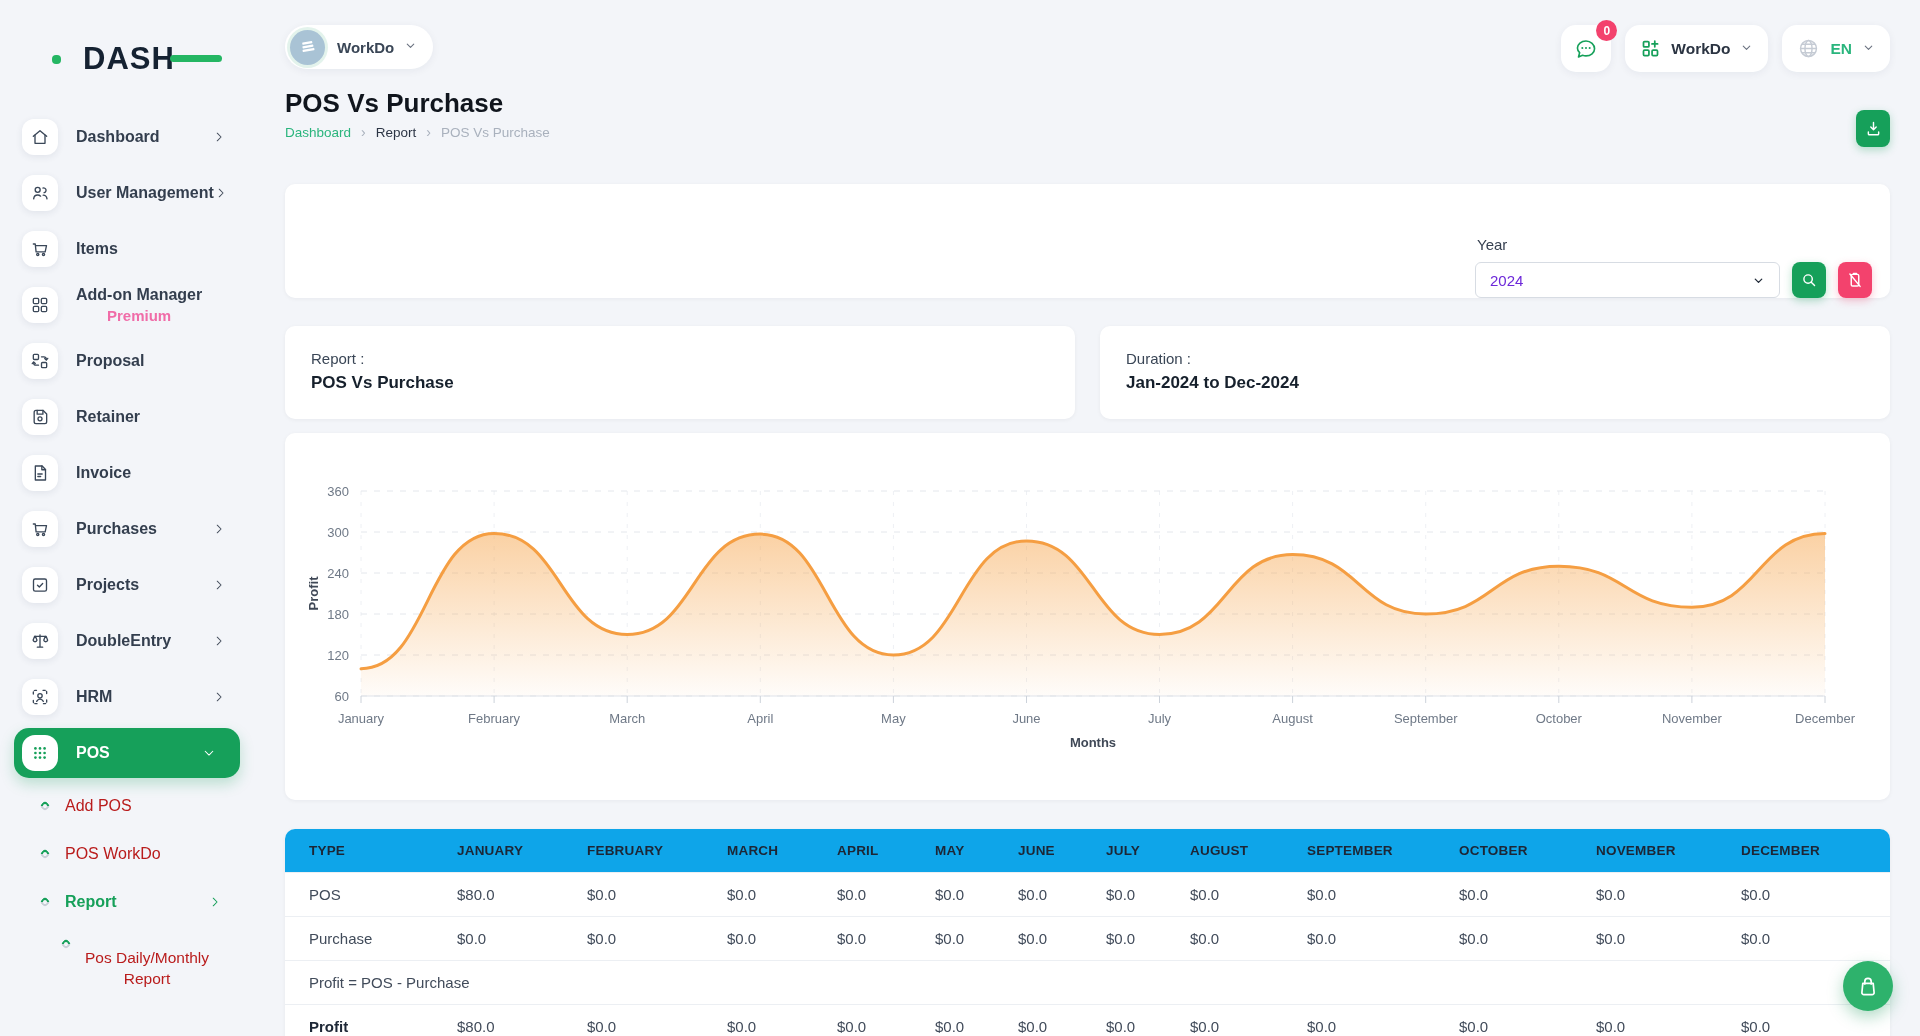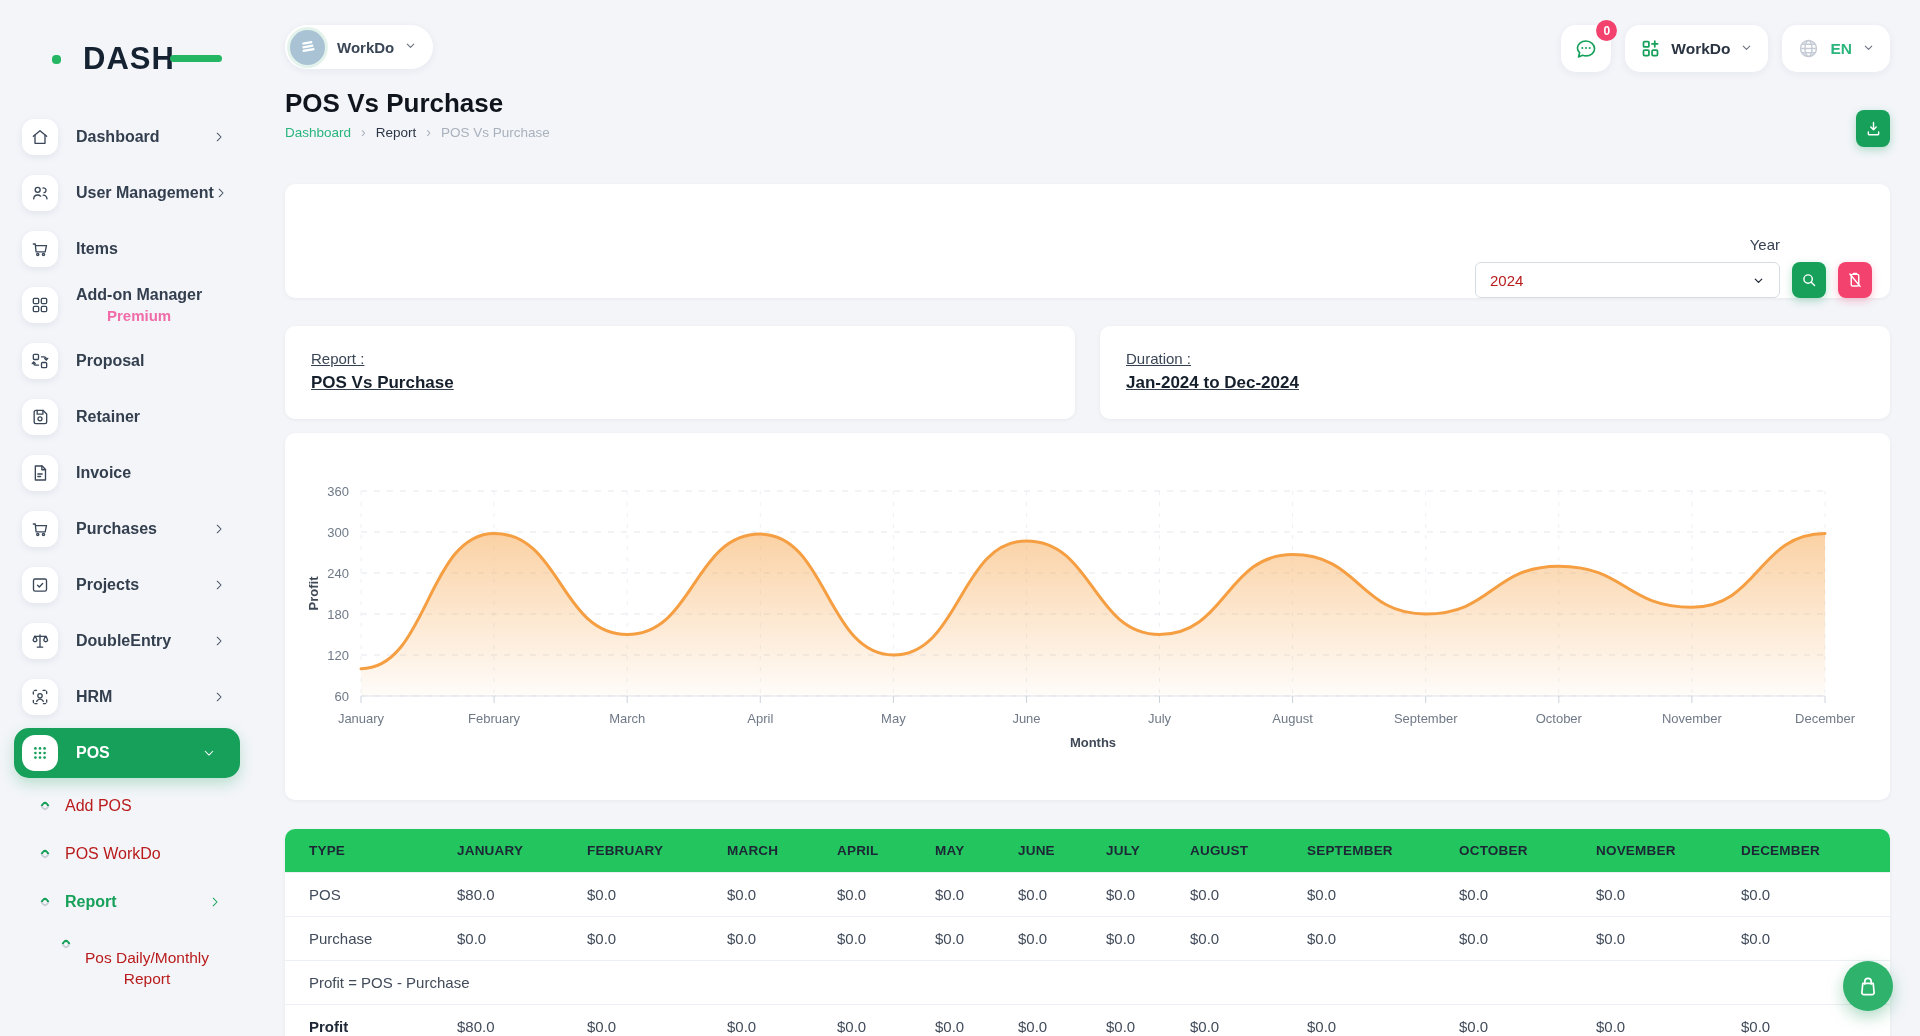--- a/index.html
+++ b/index.html
@@ -62,39 +62,39 @@
   .crumb-mid { color:#2c3545; }
   .crumb-cur { color:#a9b1bd; }
   .crumb-sep { color:#a9b1bd; font-size:14px; }
   .dl-btn { position:absolute; top:110px; right:30px; width:34px; height:37px; border-radius:8px; background:#16a05a; border:none;
             display:flex; align-items:center; justify-content:center; cursor:pointer; box-shadow:0 3px 8px rgba(22,160,90,.3); }
   .dl-btn svg { width:19px; height:19px; stroke:#fff; fill:none; stroke-width:1.8; stroke-linecap:round; stroke-linejoin:round; }
   
   .card { background:#fff; border-radius:10px; box-shadow:0 1px 4px rgba(16,24,40,.05); }
   .filter-card { margin-top:44px; height:114px; padding:26px 18px 0 0; display:flex; justify-content:flex-end; }
   .filter-right { display:flex; align-items:flex-end; gap:8px; }
-  .year-wrap { display:flex; flex-direction:column;text-align:right; }
+  .year-wrap { display:flex; flex-direction:column; }
   .year-label { font-size:15px; color:#374151; margin:0 0 9px 2px; }
-  .year-select { width:305px; height:36px; border:1px solid #d7dce3; border-radius:6px; background:#fff; font-size:15px; color:#b91c1c;
+  .year-select { width:305px; height:36px; border:1px solid #d7dce3; border-radius:6px; background:#fff; font-size:15px; color:#6d28d9;
                  padding:0 14px; display:flex; align-items:center; justify-content:space-between; cursor:pointer; }
   .year-select svg { width:13px; height:13px; stroke:#1f2937; stroke-width:2.4; fill:none; stroke-linecap:round; stroke-linejoin:round; }
   .sq-btn { width:34px; height:36px; border:none; border-radius:8px; display:flex; align-items:center; justify-content:center; cursor:pointer; margin-left:4px; }
   .sq-btn svg { width:18px; height:18px; stroke:#fff; fill:none; stroke-width:1.9; stroke-linecap:round; stroke-linejoin:round; }
   .sq-btn.green { background:#16a05a; box-shadow:0 3px 8px rgba(22,160,90,.3); }
   .sq-btn.pink { background:#f3426d; box-shadow:0 3px 8px rgba(243,66,109,.3); }
-  .summary-row { margin-top:28px; display:flex; gap:25px; height:93px;text-decoration:underline; }
+  .summary-row { margin-top:28px; display:flex; gap:25px; height:93px; }
   .summary-card { flex:1; padding:24px 26px 0 26px; }
   .sum-label { font-size:15px; color:#3a4656; }
   .sum-value { margin-top:6px; font-size:17px; font-weight:700; color:#16202c; }
   .chart-card { margin-top:14px; height:367px; position:relative; }
   .chart-card svg.chart { position:absolute; left:0; top:0; }
   .table-card { margin-top:29px; height:260px; overflow:hidden; }
   table { width:100%; border-collapse:collapse; table-layout:fixed; }
   th { text-align:left; padding:14px 4px 14px 24px; font-size:13.5px; font-weight:700; letter-spacing:.2px; color:#1d2635;
-       background:#22c55e; white-space:nowrap; }
+       background:#0ea5e9; white-space:nowrap; }
   td { padding:13px 4px 13px 24px; font-size:15px; color:#414b5a; border-top:1px solid #eceff3; white-space:nowrap; }
   td.bold { font-weight:700; color:#1d2736; }
   
   .fab { position:absolute; right:27px; bottom:25px; width:50px; height:50px; border-radius:50%; background:#2eb26c; border:none;
          display:flex; align-items:center; justify-content:center; cursor:pointer; box-shadow:0 6px 16px rgba(30,150,90,.35); z-index:5; }
   .fab svg { width:24px; height:24px; stroke:#fff; fill:none; stroke-width:1.7; stroke-linecap:round; stroke-linejoin:round; }
 </style>
 </head>
 <body>
 

